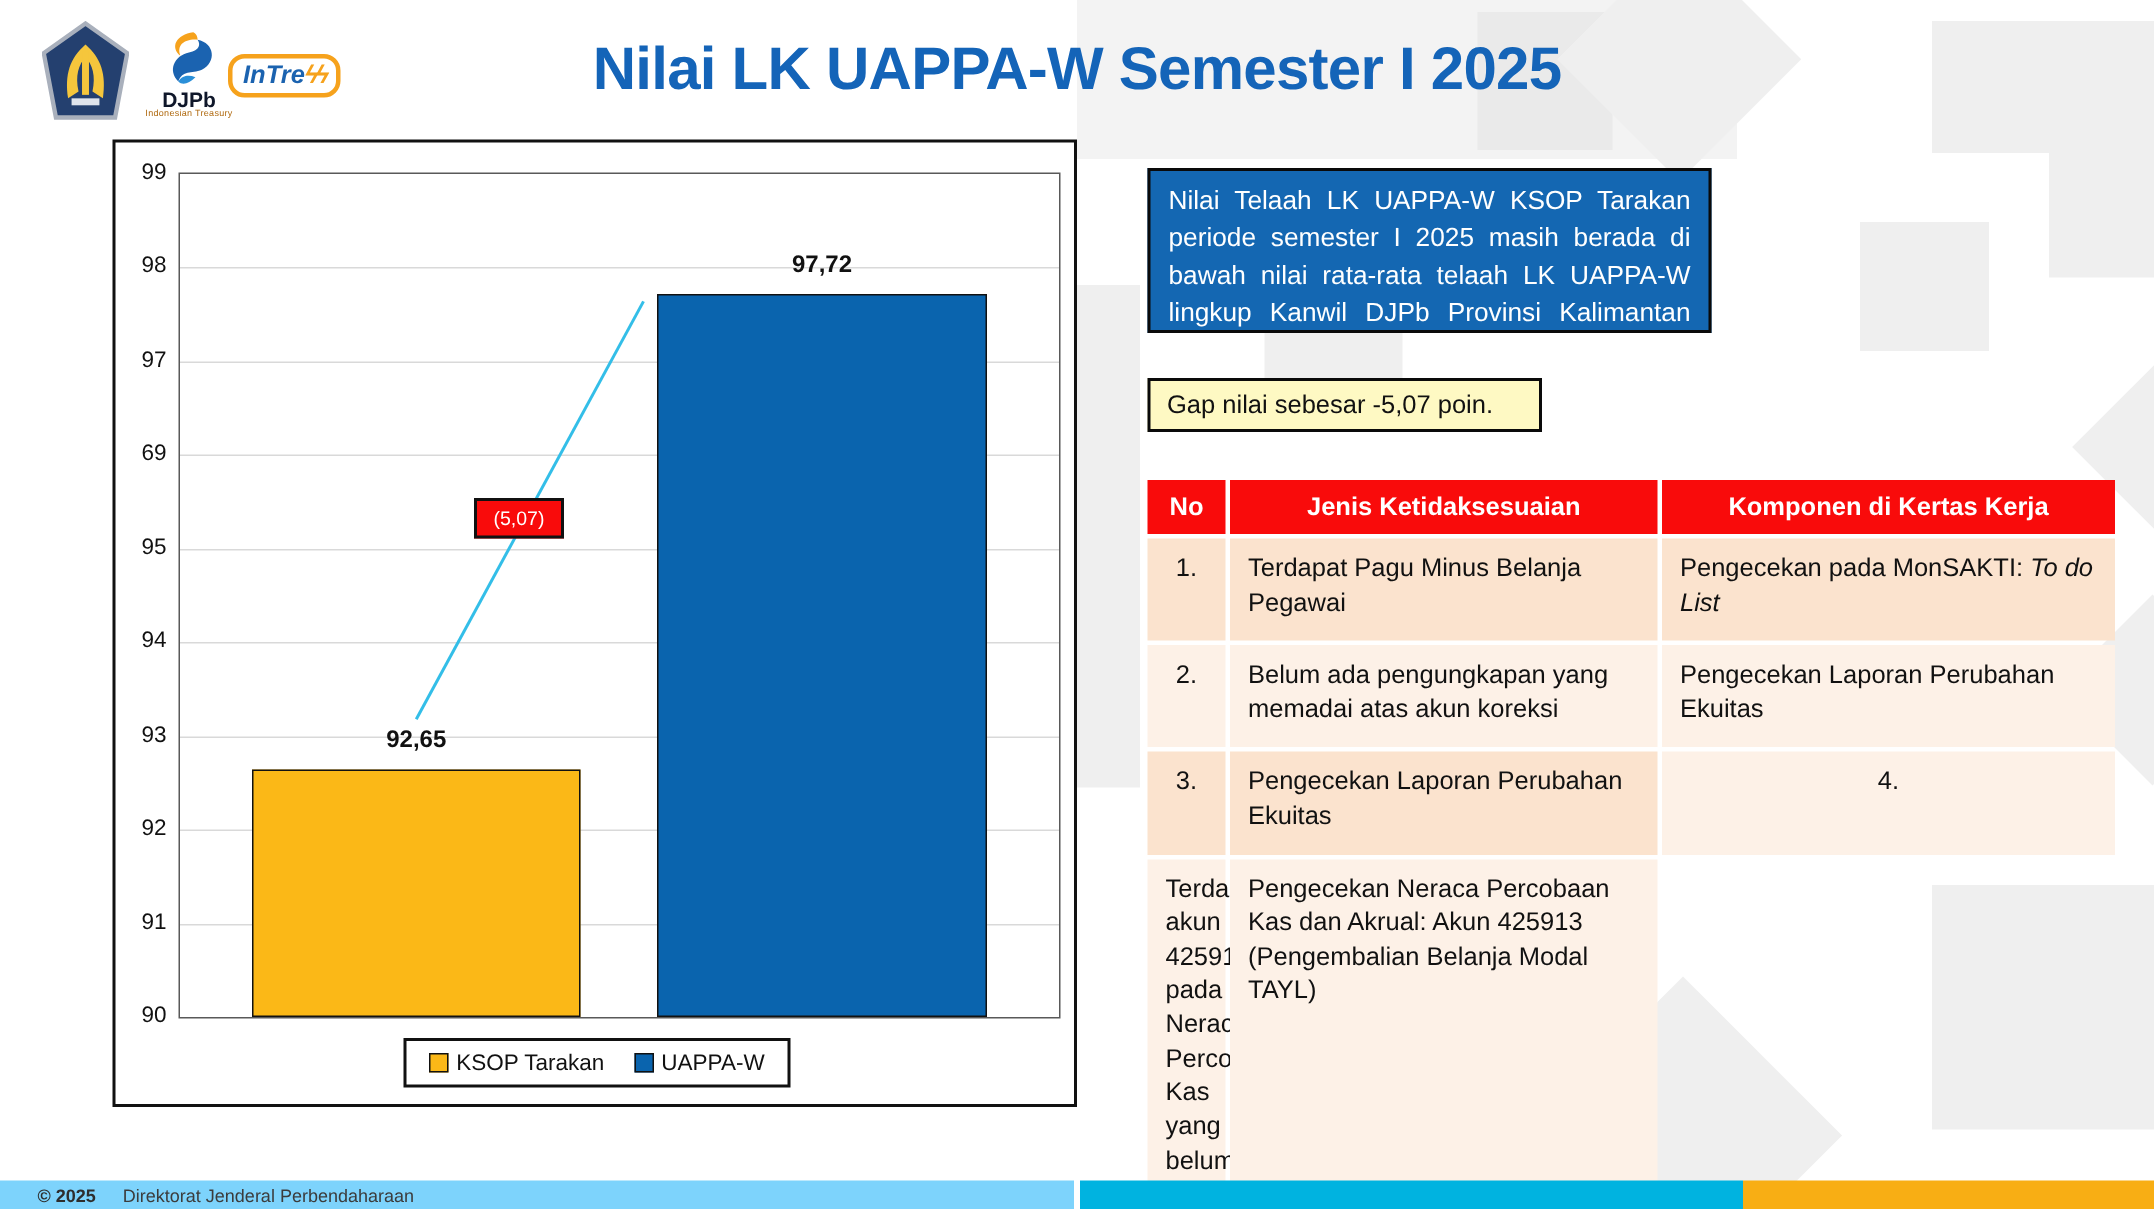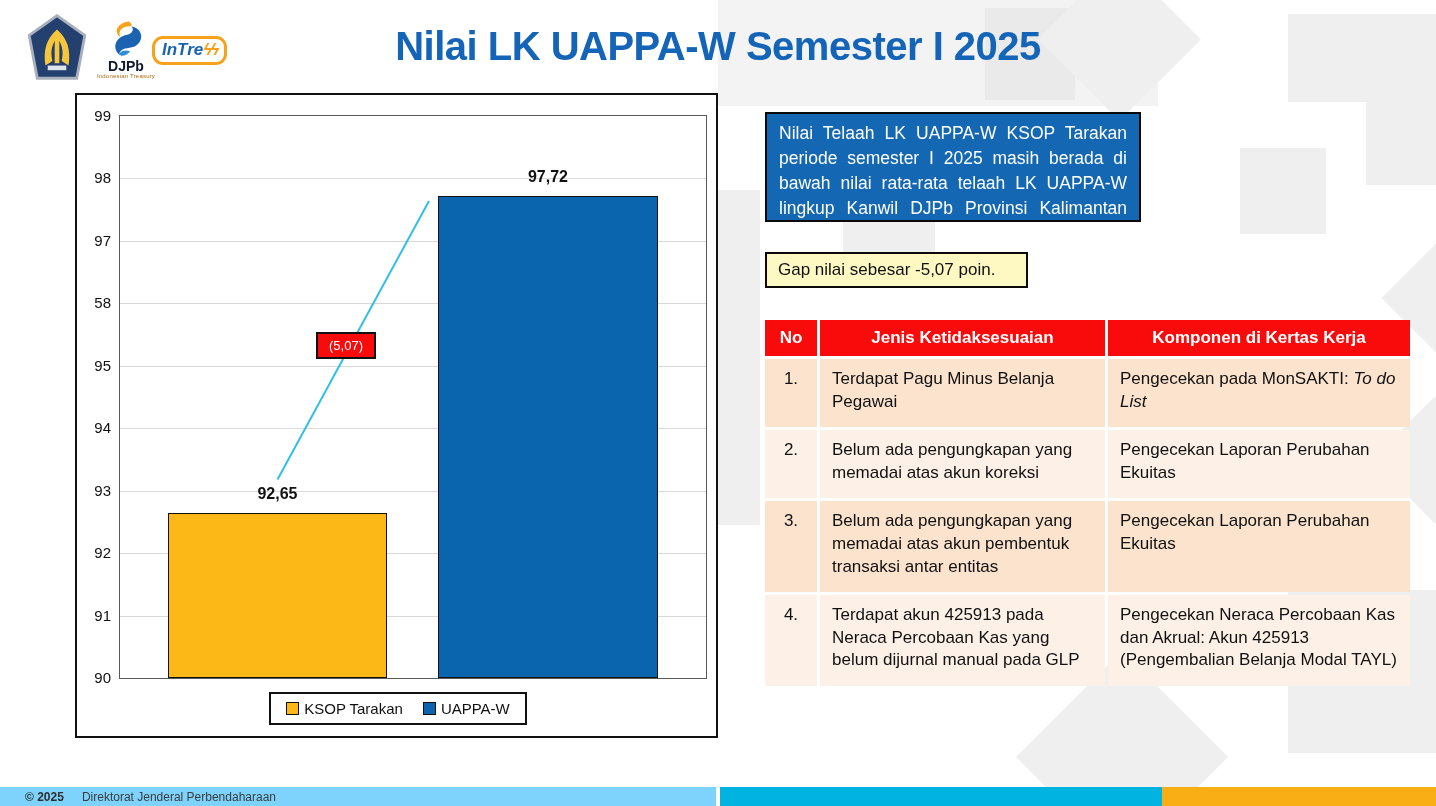--- a/index.html
+++ b/index.html
@@ -100,21 +100,21 @@
   <div class="title">Nilai LK UAPPA-W Semester I 2025</div>
 
   <div class="chart-card">
     <div class="yticks" id="yticks">
         <div class="ytick" style="top: 562px;">90</div>
         <div class="ytick" style="top: 499.556px;">91</div>
         <div class="ytick" style="top: 437.111px;">92</div>
         <div class="ytick" style="top: 374.667px;">93</div>
         <div class="ytick" style="top: 312.222px;">94</div>
         <div class="ytick" style="top: 249.778px;">95</div>
-        <div class="ytick" style="top: 187.333px;">58</div>
+        <div class="ytick" style="top: 187.333px;">69</div>
         <div class="ytick" style="top: 124.889px;">97</div>
         <div class="ytick" style="top: 62.4444px;">98</div>
         <div class="ytick" style="top: 0px;">99</div>
       </div>
     <div class="plot" id="plot">
         <div class="gridline" style="top: 62.4444px;"></div>
         <div class="gridline" style="top: 124.889px;"></div>
         <div class="gridline" style="top: 187.333px;"></div>
         <div class="gridline" style="top: 249.778px;"></div>
         <div class="gridline" style="top: 312.222px;"></div>
@@ -150,21 +150,20 @@
     <div class="th">No</div>
     <div class="th">Jenis Ketidaksesuaian</div>
     <div class="th">Komponen di Kertas Kerja</div>
   <div class="td td-no row-dark">1.</div>
       <div class="td  row-dark">Terdapat Pagu Minus Belanja Pegawai</div>
       <div class="td  row-dark"><span>Pengecekan pada MonSAKTI: </span><span class="ital">To do List</span></div>
       <div class="td td-no row-light">2.</div>
       <div class="td  row-light">Belum ada pengungkapan yang memadai atas akun koreksi</div>
       <div class="td  row-light"><span>Pengecekan Laporan Perubahan Ekuitas</span></div>
       <div class="td td-no row-dark">3.</div>
-      <div class="td  row-dark">Belum ada pengungkapan yang memadai atas akun pembentuk transaksi antar entitas</div>
       <div class="td  row-dark"><span>Pengecekan Laporan Perubahan Ekuitas</span></div>
       <div class="td td-no row-light">4.</div>
       <div class="td  row-light">Terdapat akun 425913 pada Neraca Percobaan Kas yang belum dijurnal manual pada GLP</div>
       <div class="td  row-light"><span>Pengecekan Neraca Percobaan Kas dan Akrual: Akun 425913 (Pengembalian Belanja Modal TAYL)</span></div>
     </div>
 
   <div class="footer-gray">
     <span class="footer-copy">© 2025</span>
     <span class="footer-org">Direktorat Jenderal Perbendaharaan</span>
   </div>

